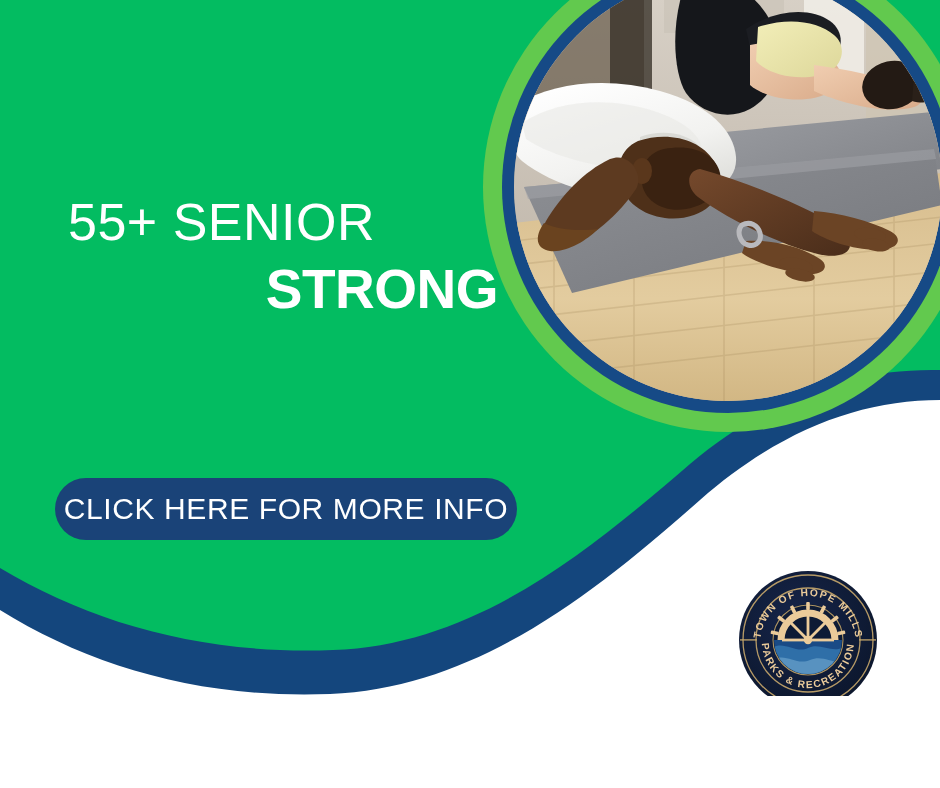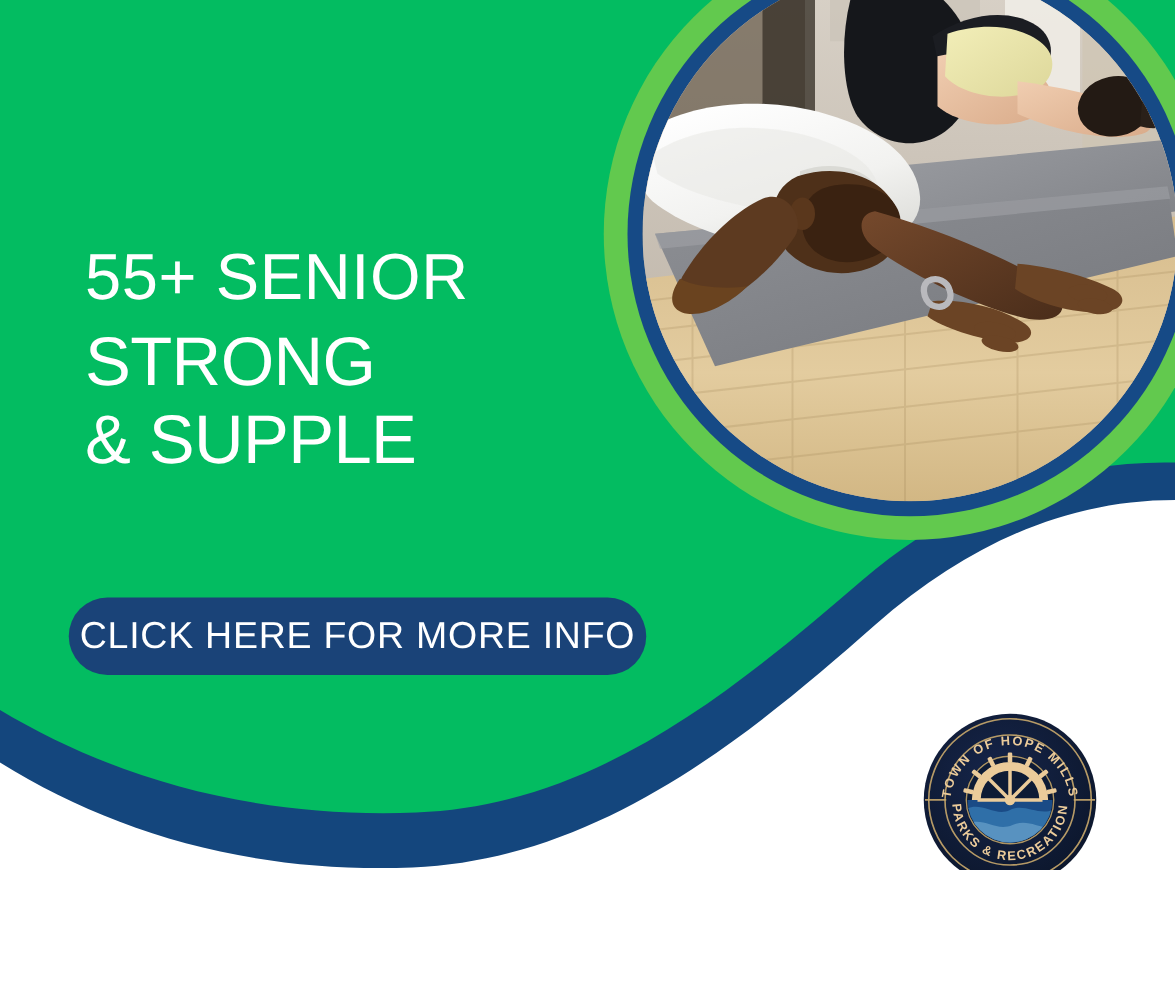--- a/index.html
+++ b/index.html
@@ -81,26 +81,27 @@
     font-size: 52px;
     font-weight: 400;
     color: #ffffff;
     letter-spacing: 0.5px;
     line-height: 1.0;
     white-space: nowrap;
     margin: 0 0 14px 0;
   }
   .headline-line {
     font-size: 55px;
-    font-weight: 400;
+    font-weight: 700;
     color: #ffffff;
     letter-spacing: -0.5px;
     line-height: 1.0;
     white-space: nowrap;
     margin: 0 0 7px 0;
+    text-align: right;
   }
 
   
   #cta-button {
     position: absolute;
     left: 55px;
     top: 478px;
     width: 462px;
     height: 62px;
     background: #1A4378;
@@ -282,21 +283,20 @@
                  C 226 270, 222 258, 228 252 Z" fill="none" stroke="#b9b9bd" stroke-width="5"></path>
 
         <rect x="0" y="0" width="428" height="428" fill="none"></rect>
       </svg>
     </div>
   </div>
 
   <div id="copy-block">
     <div id="eyebrow">55+ SENIOR</div>
     <div class="headline-line">STRONG</div>
-    <div class="headline-line">&amp; SUPPLE</div>
   </div>
 
   <button id="cta-button">CLICK HERE FOR MORE INFO</button>
 
   <div id="logo-badge">
     <svg viewBox="0 0 140 144" width="140" height="144">
       <defs>
         <path id="arcTop" d="M 22 76 A 48 48 0 0 1 118 76" fill="none"></path>
         <path id="arcBottom" d="M 24 74 A 46 46 0 0 0 116 74" fill="none"></path>
         <radialGradient id="badgeShade" cx="0.42" cy="0.36" r="0.75">

